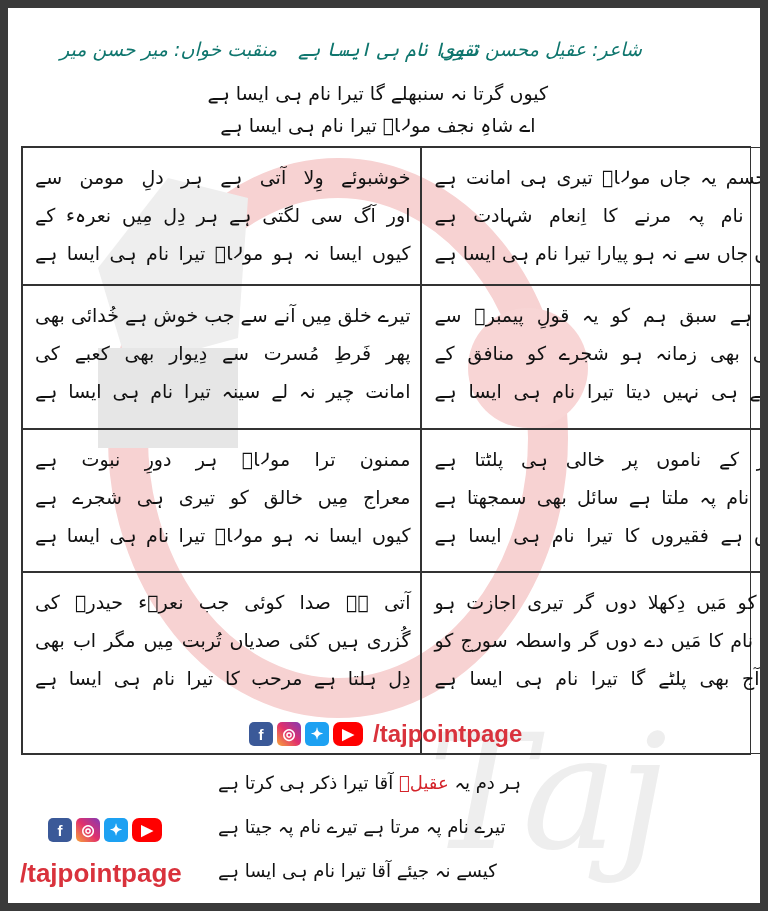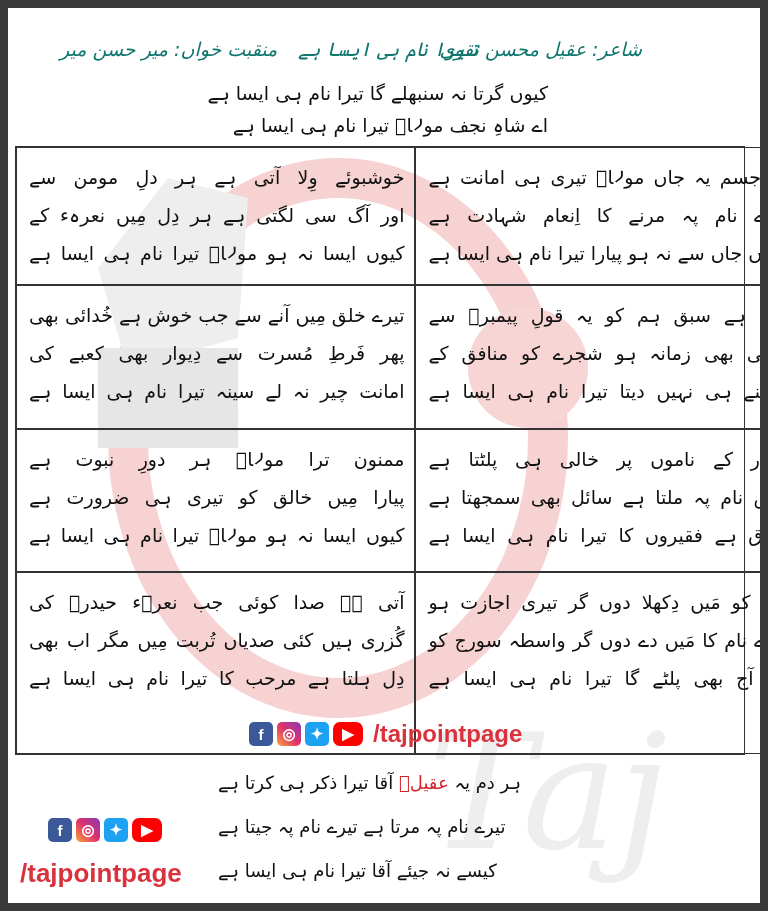--- a/index.html
+++ b/index.html
@@ -9,23 +9,23 @@
   }
   .page {
     position: absolute; left: 8px; top: 8px; width: 752px; height: 895px;
     background: #ffffff; overflow: hidden;
   }
   .watermark { position: absolute; inset: 0; pointer-events: none; }
   .hdr { position: absolute; top: 30px; font-size: 19px; color: #0f766e; direction: rtl; white-space: nowrap; font-style: italic; }
   .hdr.poet { right: 118px; }
   .hdr.title { left: 290px; }
   .hdr.reciter { left: 52px; }
-  .intro { position: absolute; left: 200px; width: 340px; direction: rtl; text-align: right; font-size: 19px; color: #111; white-space: nowrap; }
+  .intro { position: absolute; left: 200px; width: 340px; direction: rtl; text-align: center; font-size: 19px; color: #111; white-space: nowrap; }
   .grid {
-    position: absolute; left: 7px; top: 138px; width: 728px; height: 607px;
+    position: absolute; left: 13px; top: 138px; width: 728px; height: 607px;
     border: 1.5px solid #333; display: grid;
     grid-template-columns: 1fr 1fr; grid-template-rows: 138px 144px 143px 182px;
   }
   .cell { border: 1px solid #333; padding: 10px 10px 0 12px; direction: rtl; position: relative; }
   .line { font-size: 19px; color: #111; height: 38px; line-height: 38px; white-space: nowrap; text-align: justify; text-align-last: justify; }
   .social { position: absolute; left: 241px; top: 712px; display: flex; align-items: center; gap: 4px; }
   .social2 { position: absolute; left: 40px; top: 810px; display: flex; gap: 4px; }
   .ico { width: 24px; height: 24px; border-radius: 5px; display: flex; align-items: center; justify-content: center; color: #fff; font-weight: bold; font-size: 15px; font-family: "Liberation Sans", sans-serif; }
   .fb { background: #3b5998; }
   .ig { background: linear-gradient(45deg, #f9a43a, #e1306c, #833ab4); }
@@ -71,21 +71,21 @@
       <div class="line">پھر فَرطِ مُسرت سے دِیوار بھی کعبے کی</div>
       <div class="line">امانت چیر نہ لے سینہ تیرا نام ہی ایسا ہے</div>
     </div>
     <div class="cell">
       <div class="line">ملتا ہے سبق ہم کو یہ قولِ پیمبرؐ سے</div>
       <div class="line">کوئی بھی زمانہ ہو شجرے کو منافق کے</div>
       <div class="line">چھپنے ہی نہیں دیتا تیرا نام ہی ایسا ہے</div>
     </div>
     <div class="cell">
       <div class="line">ممنون ترا مولاؑ ہر دورِ نبوت ہے</div>
-      <div class="line">پیارا مِیں خالق کو تیری ہی ضرورت ہے</div>
+      <div class="line">معراج مِیں خالق کو تیری ہی شجرے ہے</div>
       <div class="line">کیوں ایسا نہ ہو مولاؑ تیرا نام ہی ایسا ہے</div>
     </div>
     <div class="cell">
       <div class="line">اغیار کے ناموں پر خالی ہی پلٹتا ہے</div>
       <div class="line">کس نام پہ ملتا ہے سائل بھی سمجھتا ہے</div>
       <div class="line">رازق ہے فقیروں کا تیرا نام ہی ایسا ہے</div>
     </div>
     <div class="cell">
       <div class="line">آتی ہے صدا کوئی جب نعرہء حیدرؑ کی</div>
       <div class="line">گُزری ہیں کئی صدیاں تُربت مِیں مگر اب بھی</div>

